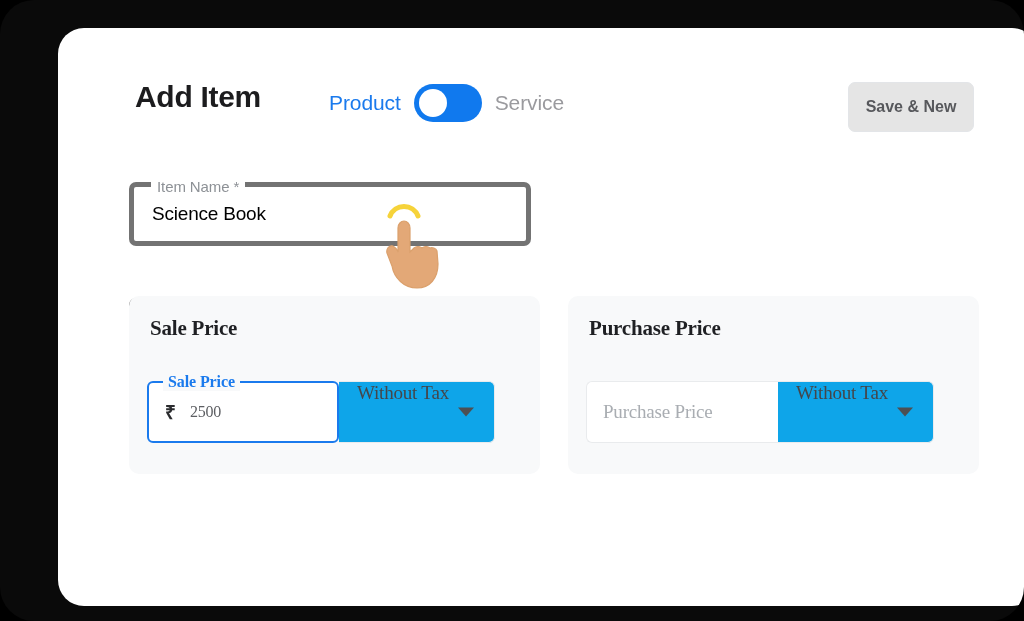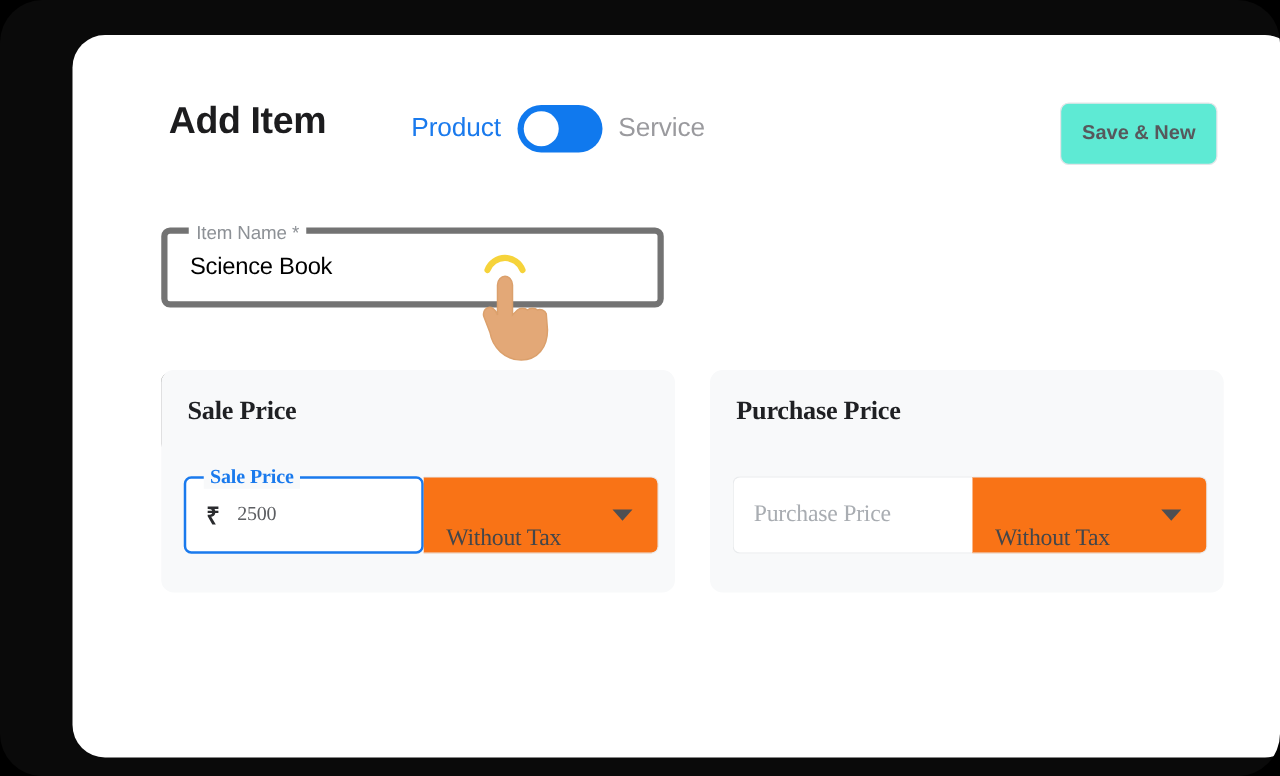--- a/index.html
+++ b/index.html
@@ -102,21 +102,21 @@
     font-weight: bold;
     border-radius: 7px;
     cursor: pointer;
     display: flex;
     align-items: center;
     justify-content: center;
   }
   .btn-secondary {
     width: 126px;
     height: 50px;
-    background: #5eead4;
+    background: #e5e5e5;
     border: 1px solid #e3e5e8;
     color: #57585c;
   }
   .btn-primary {
     width: 92px;
     height: 50px;
     background: #1079ee;
     border: none;
     color: #ffffff;
   }
@@ -292,28 +292,28 @@
     letter-spacing: -0.2px;
   }
   .price-placeholder {
     font-size: 19px;
     color: #a9adb2;
     letter-spacing: -0.2px;
   }
 
   .tax-select {
     position: relative;
-    width: 188px;
+    width: 156px;
     height: 62px;
-    background: #f97316;
+    background: #0ea5e9;
     border: 1px solid #e9ebed;
     border-left: none;
     border-radius: 0 6px 6px 0;
     display: flex;
-    align-items: flex-end;
+    align-items: flex-start;
     padding: 0 18px;
     cursor: pointer;
   }
   .tax-label {
     font-size: 19px;
     color: #44464a;
     letter-spacing: -0.2px;
   }
   .tax-caret {
     position: absolute;

